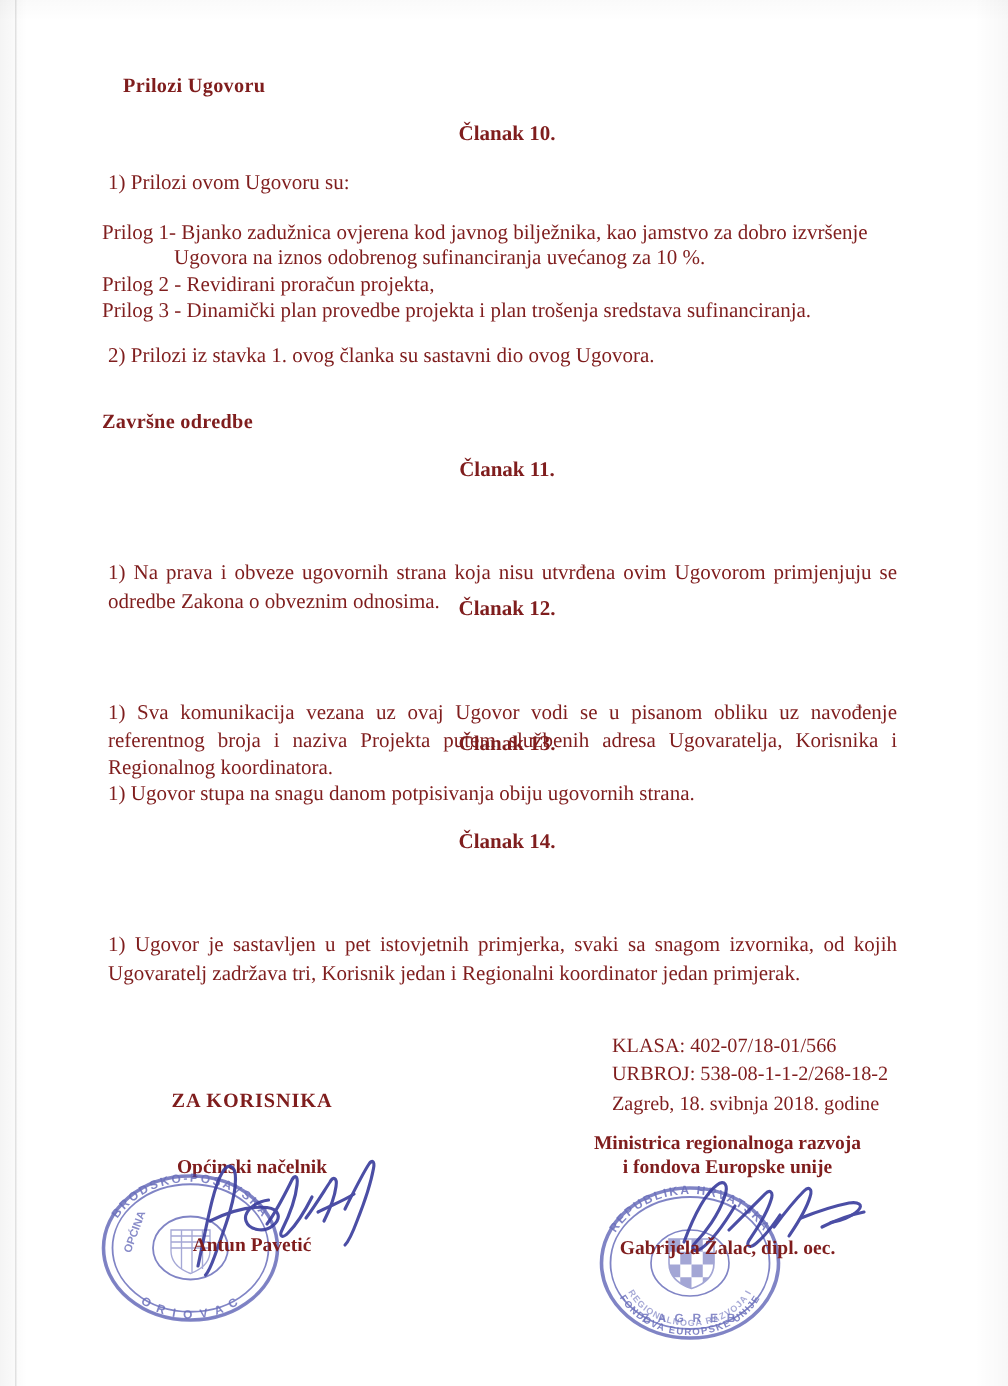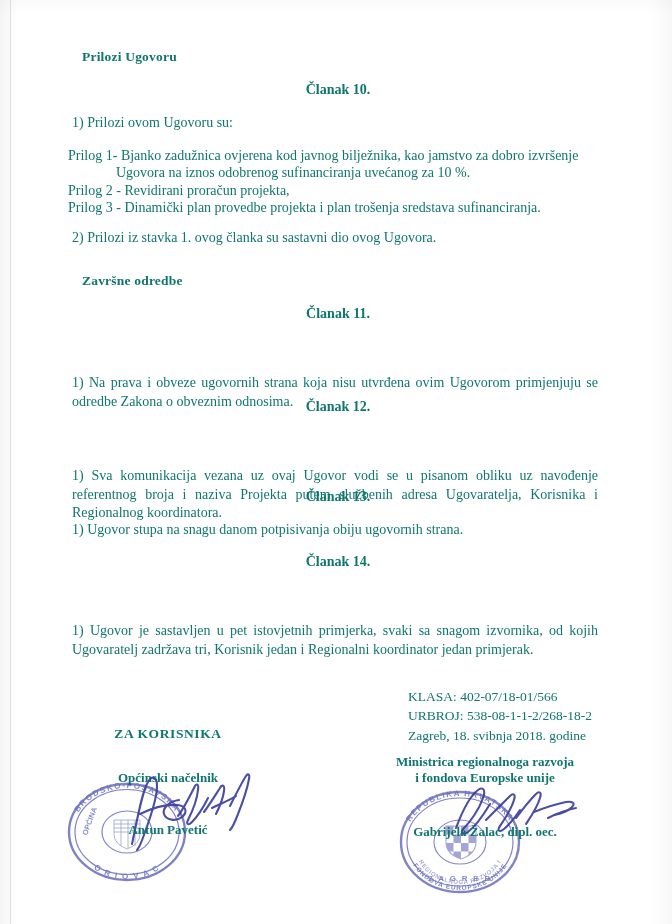--- a/index.html
+++ b/index.html
@@ -7,21 +7,21 @@
     padding: 0;
     background: #ffffff;
   }
   .page {
     position: relative;
     width: 672px;
     height: 924px;
     background: #ffffff;
     overflow: hidden;
     font-family: "Liberation Serif", "DejaVu Serif", serif;
-    color: #0f766e;
+    color: #7f1d1d;
   }
   
   .scan-shade {
     position: absolute;
     inset: 0;
     pointer-events: none;
     background:
       linear-gradient(to right, rgba(0,0,0,0.045) 0px, rgba(0,0,0,0.0) 18px),
       linear-gradient(to left, rgba(0,0,0,0.03) 0px, rgba(0,0,0,0.0) 22px),
       linear-gradient(to bottom, rgba(0,0,0,0.02) 0px, rgba(0,0,0,0) 14px);
@@ -149,21 +149,21 @@
     <div class="abs prilog-line" style="left:0px; top:147px; width:536px;">Prilog 1- Bjanko zadužnica ovjerena kod javnog bilježnika, kao jamstvo za dobro izvršenje</div>
 
     <div class="abs prilog-line prilog-indent" style="left:0px; top:164px; width:536px;">Ugovora na iznos odobrenog sufinanciranja uvećanog za 10 %.</div>
 
     <div class="abs prilog-line" style="left:0px; top:182px; width:536px;">Prilog 2 -  Revidirani proračun projekta,</div>
 
     <div class="abs prilog-line" style="left:0px; top:199px; width:536px;">Prilog 3 - Dinamički plan provedbe projekta i plan trošenja sredstava sufinanciranja.</div>
 
     <div class="abs para" style="left:4px; top:229px; width:520px;">2) Prilozi iz stavka 1. ovog članka su sastavni dio ovog Ugovora.</div>
 
-    <div class="abs h-bold" style="left:14px; top:273px;">Završne odredbe</div>
+    <div class="abs h-bold" style="left:0; top:273px;">Završne odredbe</div>
 
     <div class="abs art-heading" style="left:0px; top:306px; width:540px;">Članak 11.</div>
 
     <div class="abs para-just" style="left:4px; top:338px; width:526px;">1) Na prava i obveze ugovornih strana koja nisu utvrđena ovim Ugovorom primjenjuju se odredbe Zakona o obveznim odnosima.</div>
 
     <div class="abs art-heading" style="left:0px; top:399px; width:540px;">Članak 12.</div>
 
     <div class="abs para-just" style="left:4px; top:431px; width:526px;">1) Sva komunikacija vezana uz ovaj Ugovor vodi se u pisanom obliku uz navođenje referentnog broja i naziva Projekta putem službenih adresa Ugovaratelja, Korisnika i Regionalnog koordinatora.</div>
 
     <div class="abs art-heading" style="left:0px; top:489px; width:540px;">Članak 13.</div>

